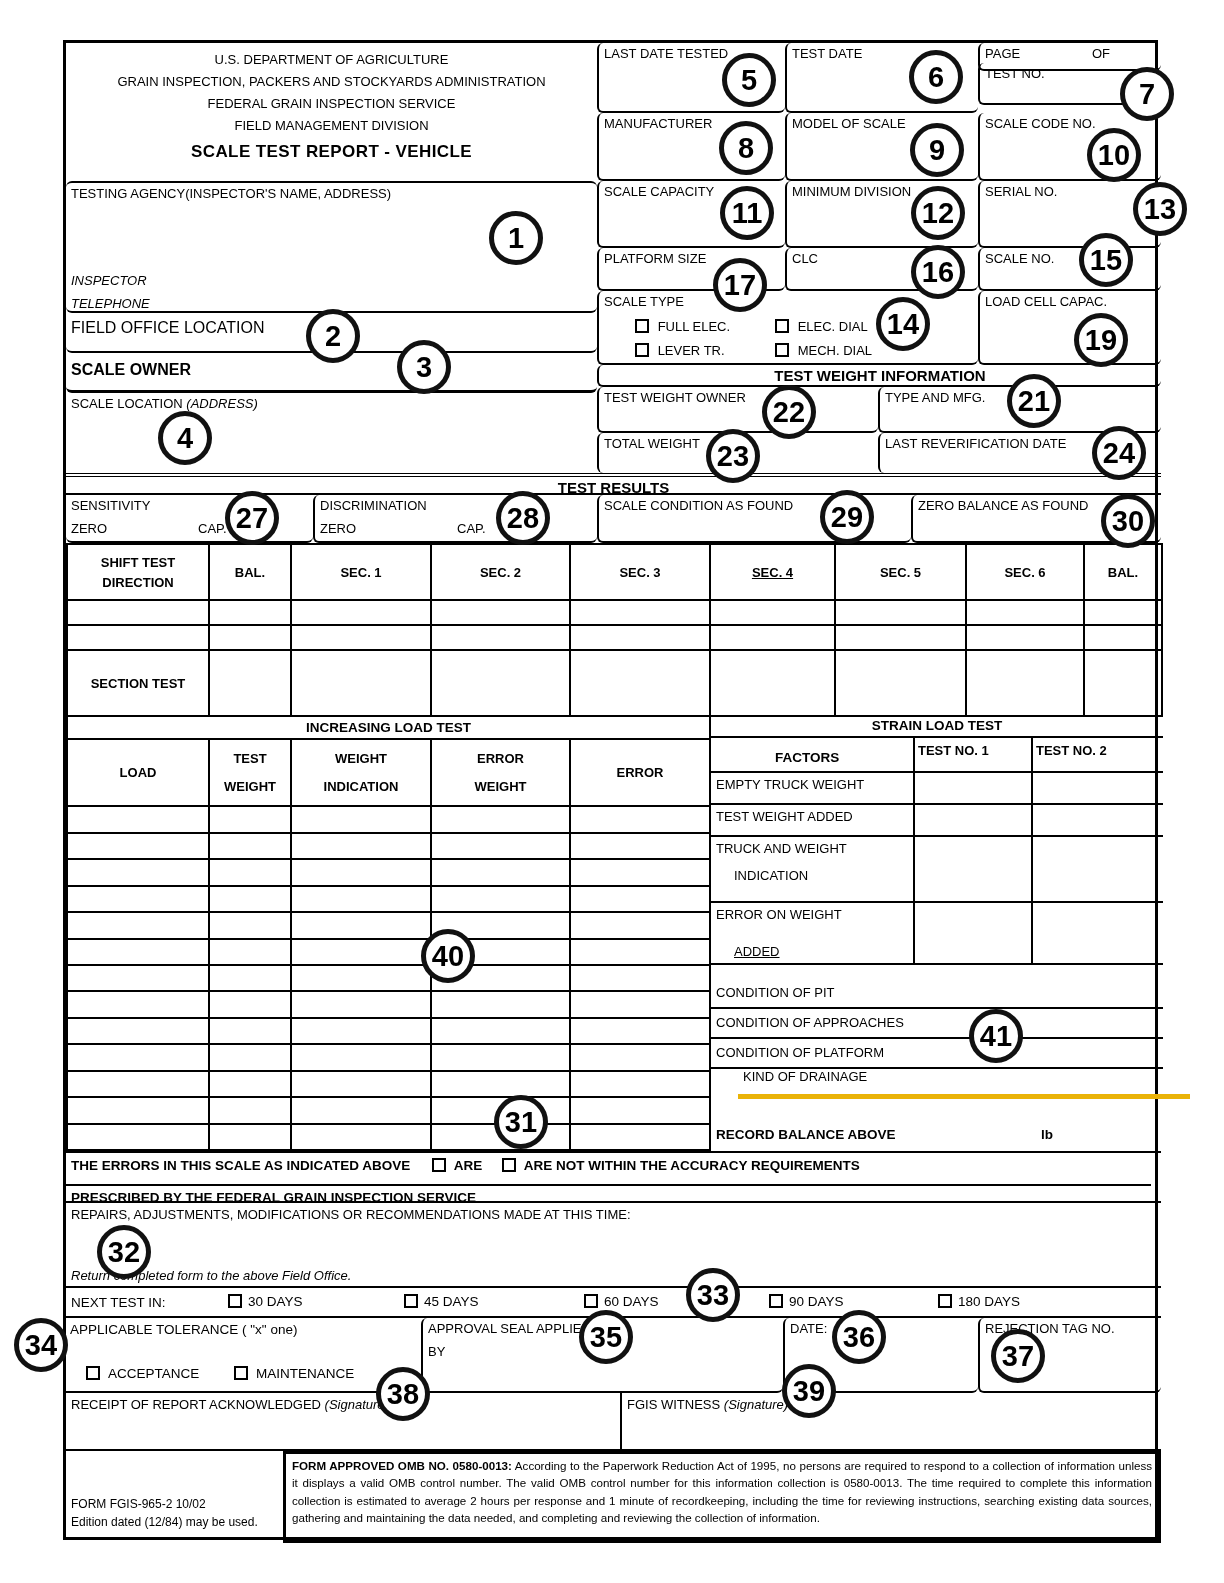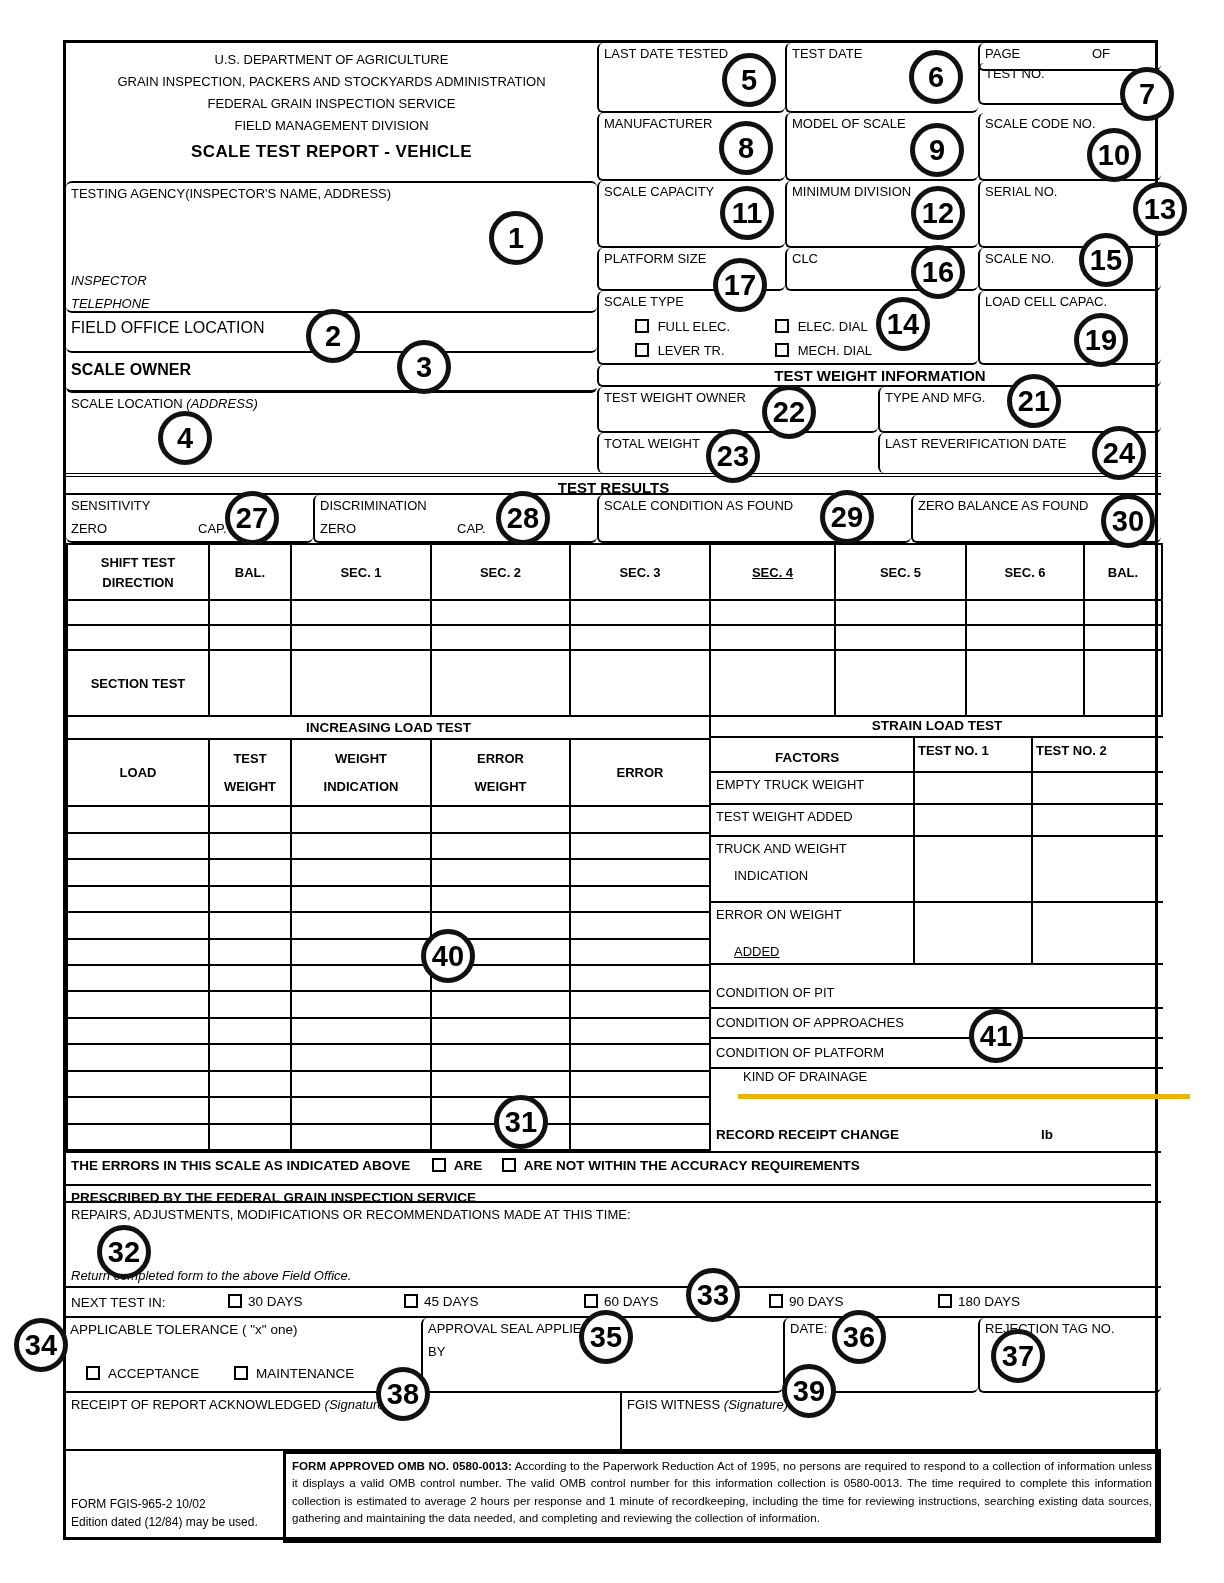--- a/index.html
+++ b/index.html
@@ -373,21 +373,21 @@
         <span>CONDITION OF APPROACHES</span>
       </div>
       <div class="abs lbl" style="left:0;top:324px;width:452px;height:30px;border-bottom:2px solid #000;padding:6px 5px;">
         <span>CONDITION OF PLATFORM</span>
       </div>
       <div class="abs lbl" style="left:0;top:354px;width:452px;height:30px;border-bottom:5px solid #eab308;padding:0 5px;margin-left:27px;">
         <span>KIND OF DRAINAGE</span>
       </div>
 
       <div class="abs" style="left:0;top:406px;width:452px;height:30px;padding:6px 5px;font-size:13.5px;">
-        <span class="bold">RECORD RECEIPT CHANGE</span>
+        <span class="bold">RECORD BALANCE ABOVE</span>
         <span class="abs bold" style="left:330px;top:6px;">lb</span>
       </div>
     </div>
 
     <div class="abs" style="left:0;top:1108px;width:1095px;height:52px;border-top:2px solid #000;border-bottom:2px solid #000;">
       <div class="abs bold" style="left:5px;top:5px;width:1085px;font-size:13.5px;">
         <span>THE ERRORS IN THIS SCALE AS INDICATED ABOVE</span>
         <span class="cb" style="margin-left:18px;"></span>
         <span style="margin-left:4px;">ARE</span>
         <span class="cb" style="margin-left:16px;"></span>

